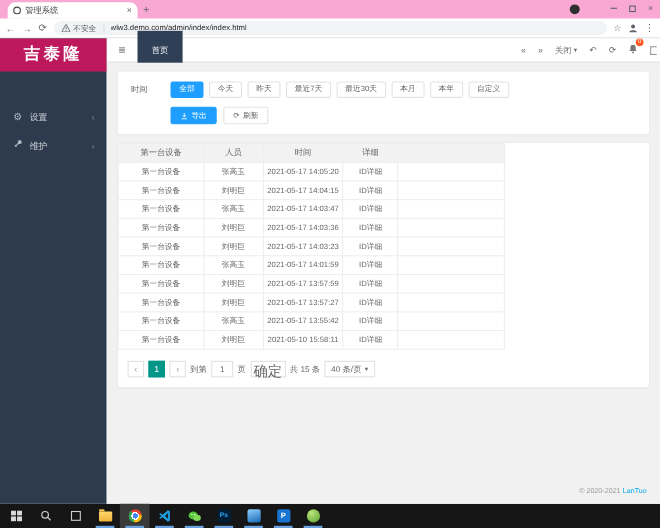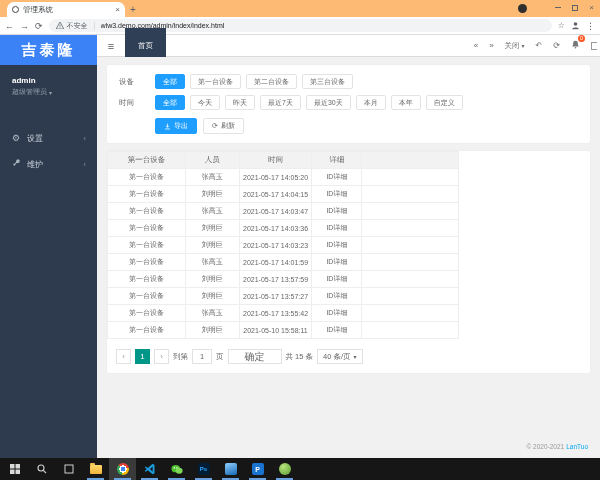--- a/index.html
+++ b/index.html
@@ -1,21 +1,21 @@
 <!DOCTYPE html>
 <html><head>
 <meta charset="utf-8">
 <style>
   * { box-sizing: border-box; margin: 0; padding: 0; }
   html,body { width:600px; height:480px; overflow:hidden; }
   body { font-family: "Liberation Sans", "DejaVu Sans", sans-serif; }
   .screen { position:relative; width:600px; height:480px; background:#fff; }
 
   
-  .tabstrip { height:17px; background:#fdba74; display:flex; align-items:flex-end; padding-left:7px; }
+  .tabstrip { height:17px; background:#f9a8d4; display:flex; align-items:flex-end; padding-left:7px; }
   .tab { width:118px; height:15px; background:#fff; border-radius:7px 7px 0 0; display:flex; align-items:center; padding:0 5px; gap:4px; }
   .favicon { width:7px; height:7px; border-radius:50%; border:1.5px solid #444; flex-shrink:0; }
   .tab-title { flex:1; font-size:7.5px; color:#3c4043; white-space:nowrap; overflow:hidden; }
   .tab-close { font-size:8px; color:#5f6368; }
   .newtab { width:16px; text-align:center; font-size:10px; color:#5f6368; padding-bottom:2px; }
   .strip-spacer { flex:1; }
   .profile-dot { width:9px; height:9px; border-radius:50%; background:#2f2f2f; margin:0 22px 4px 0; }
   .winctl { width:17px; height:15px; display:flex; align-items:center; justify-content:center; color:#5f6368; font-size:8px; align-self:flex-start; }
   .min-glyph { width:6px; height:1px; background:#5f6368; display:block; }
   .max-glyph { width:6px; height:6px; border:1px solid #5f6368; display:block; }
@@ -24,21 +24,21 @@
   .nav-glyph { font-size:9px; color:#5f6368; }
   .omnibox { flex:1; height:13px; background:#f1f3f4; border-radius:7px; display:flex; align-items:center; padding:0 7px; gap:3px; font-size:7px; color:#5f6368; }
   .omni-divider { width:1px; height:8px; background:#dadce0; margin:0 3px; }
   .omni-url { color:#202124; white-space:nowrap; overflow:hidden; }
   .icon-star { font-size:8px; color:#5f6368; }
   .icon-dots { font-size:9px; color:#5f6368; }
 
   
   .app { display:flex; height:423px; }
   .sidebar { width:97px; background:#2e3b4e; flex-shrink:0; display:flex; flex-direction:column; }
-  .logo { height:30px; line-height:30px; text-align:center; background:#3b82f6; color:#fff; font-size:15px; font-weight:bold; letter-spacing:3px; white-space:nowrap; }
+  .logo { height:30px; line-height:30px; text-align:center; background:#be185d; color:#fff; font-size:15px; font-weight:bold; letter-spacing:3px; white-space:nowrap; }
   .user { padding:11px 12px 0 12px; }
   .username { font-size:8px; font-weight:bold; color:#fff; margin-bottom:2px; }
   .role { font-size:7px; color:#93a1af; display:flex; align-items:center; gap:2px; }
   .menu { margin-top:28px; }
   .menu-item { height:26px; display:flex; align-items:center; padding:0 11px; gap:6px; color:#cfd6dc; font-size:8px; }
   .menu-icon { width:10px; text-align:center; color:#aeb9c2; font-size:9px; }
   .menu-chevron { margin-left:auto; color:#7f8c98; font-size:8px; }
 
   .main { flex:1; display:flex; flex-direction:column; min-width:0; }
   .topbar { height:22px; background:#fff; border-bottom:1px solid #dcdcdc; display:flex; align-items:center; }
@@ -64,21 +64,21 @@
 
   .table-card { margin-top:8px; padding-bottom:9px; }
   table { border-collapse:collapse; width:352px; }
   th, td { border:1px solid #eee; height:17px; text-align:center; color:#666; font-weight:normal; font-size:7px; }
   th { background:#f2f2f2; font-size:7.5px; }
 
   .pagination { margin:10px 0 0 9px; display:flex; align-items:center; gap:4px; font-size:7.5px; color:#666; }
   .pg-box { height:15px; min-width:15px; padding:0 3px; border:1px solid #e2e2e2; background:#fff; color:#999; display:flex; align-items:center; justify-content:center; font-size:8px; cursor:pointer; }
   .pg-cur { background:#009688; border-color:#009688; color:#fff; }
   .goto-input { width:20px; height:15px; border:1px solid #e2e2e2; text-align:center; font-size:7.5px; color:#666; font-family:inherit; }
-  .pg-confirm { height:15px; border:1px solid #e2e2e2; background:#fff; padding:0 16px; font-size:10px; color:#666; cursor:pointer; font-family:inherit; }
+  .pg-confirm { height:15px; border:1px solid #e2e2e2; background:#fff; padding:0 2px; font-size:13px; color:#666; cursor:pointer; font-family:inherit; }
   .size-select { height:15px; border:1px solid #e2e2e2; background:#fff; padding:0 5px; display:flex; align-items:center; gap:3px; font-size:7.5px; color:#666; cursor:pointer; }
   .caret { font-size:6px; }
 
   .page-footer { position:absolute; right:12px; bottom:8px; font-size:6.5px; color:#999; white-space:nowrap; }
   .brand { color:#01AAED; margin-left:2px; }
 
   
   .taskbar { height:22px; background:#161616; display:flex; align-items:center; padding-left:1px; }
   .tb-it { width:27px; height:22px; display:flex; align-items:center; justify-content:center; position:relative; }
   .tb-it.open::after { content:''; position:absolute; left:5px; right:5px; bottom:0; height:2px; background:#6aa1e0; }
@@ -135,27 +135,20 @@
         <circle cx="6" cy="4" r="2.4" fill="#5f6368"></circle>
         <path d="M1.5 11 C1.5 8 10.5 8 10.5 11 Z" fill="#5f6368"></path>
       </svg>
     <span class="icon-dots">⋮</span>
   </div>
 
   <div class="app">
 
     <aside class="sidebar">
       <div class="logo">吉泰隆</div>
-      <div class="user">
-        <div class="username">admin</div>
-        <div class="role">
-          <span>超级管理员</span>
-          <span class="caret">▾</span>
-        </div>
-      </div>
       <nav class="menu">
         <div class="menu-item">
           <span class="menu-icon">⚙</span>
           <span>设置</span>
           <span class="menu-chevron">‹</span>
         </div>
         <div class="menu-item">
           <span class="menu-icon">
             <svg width="8" height="8" viewBox="0 0 10 10">
                 <path d="M8.5 1.5 L4 6 M8.5 1.5 a1.6 1.6 0 1 0 0.1 0.1 Z" stroke="#aeb9c2" stroke-width="1.3" fill="none"></path>
@@ -189,27 +182,20 @@
               </svg>
             <span class="bell-badge">0</span>
           </span>
           <span class="cut-square"></span>
         </div>
       </div>
 
       <div class="content">
 
         <div class="card filters-card">
-          <div class="filter-row">
-            <span class="filter-label">设备</span>
-            <button class="fbtn active">全部</button>
-            <button class="fbtn">第一台设备</button>
-            <button class="fbtn">第二台设备</button>
-            <button class="fbtn">第三台设备</button>
-          </div>
           <div class="filter-row">
             <span class="filter-label">时间</span>
             <button class="fbtn active">全部</button>
             <button class="fbtn">今天</button>
             <button class="fbtn">昨天</button>
             <button class="fbtn">最近7天</button>
             <button class="fbtn">最近30天</button>
             <button class="fbtn">本月</button>
             <button class="fbtn">本年</button>
             <button class="fbtn">自定义</button>

